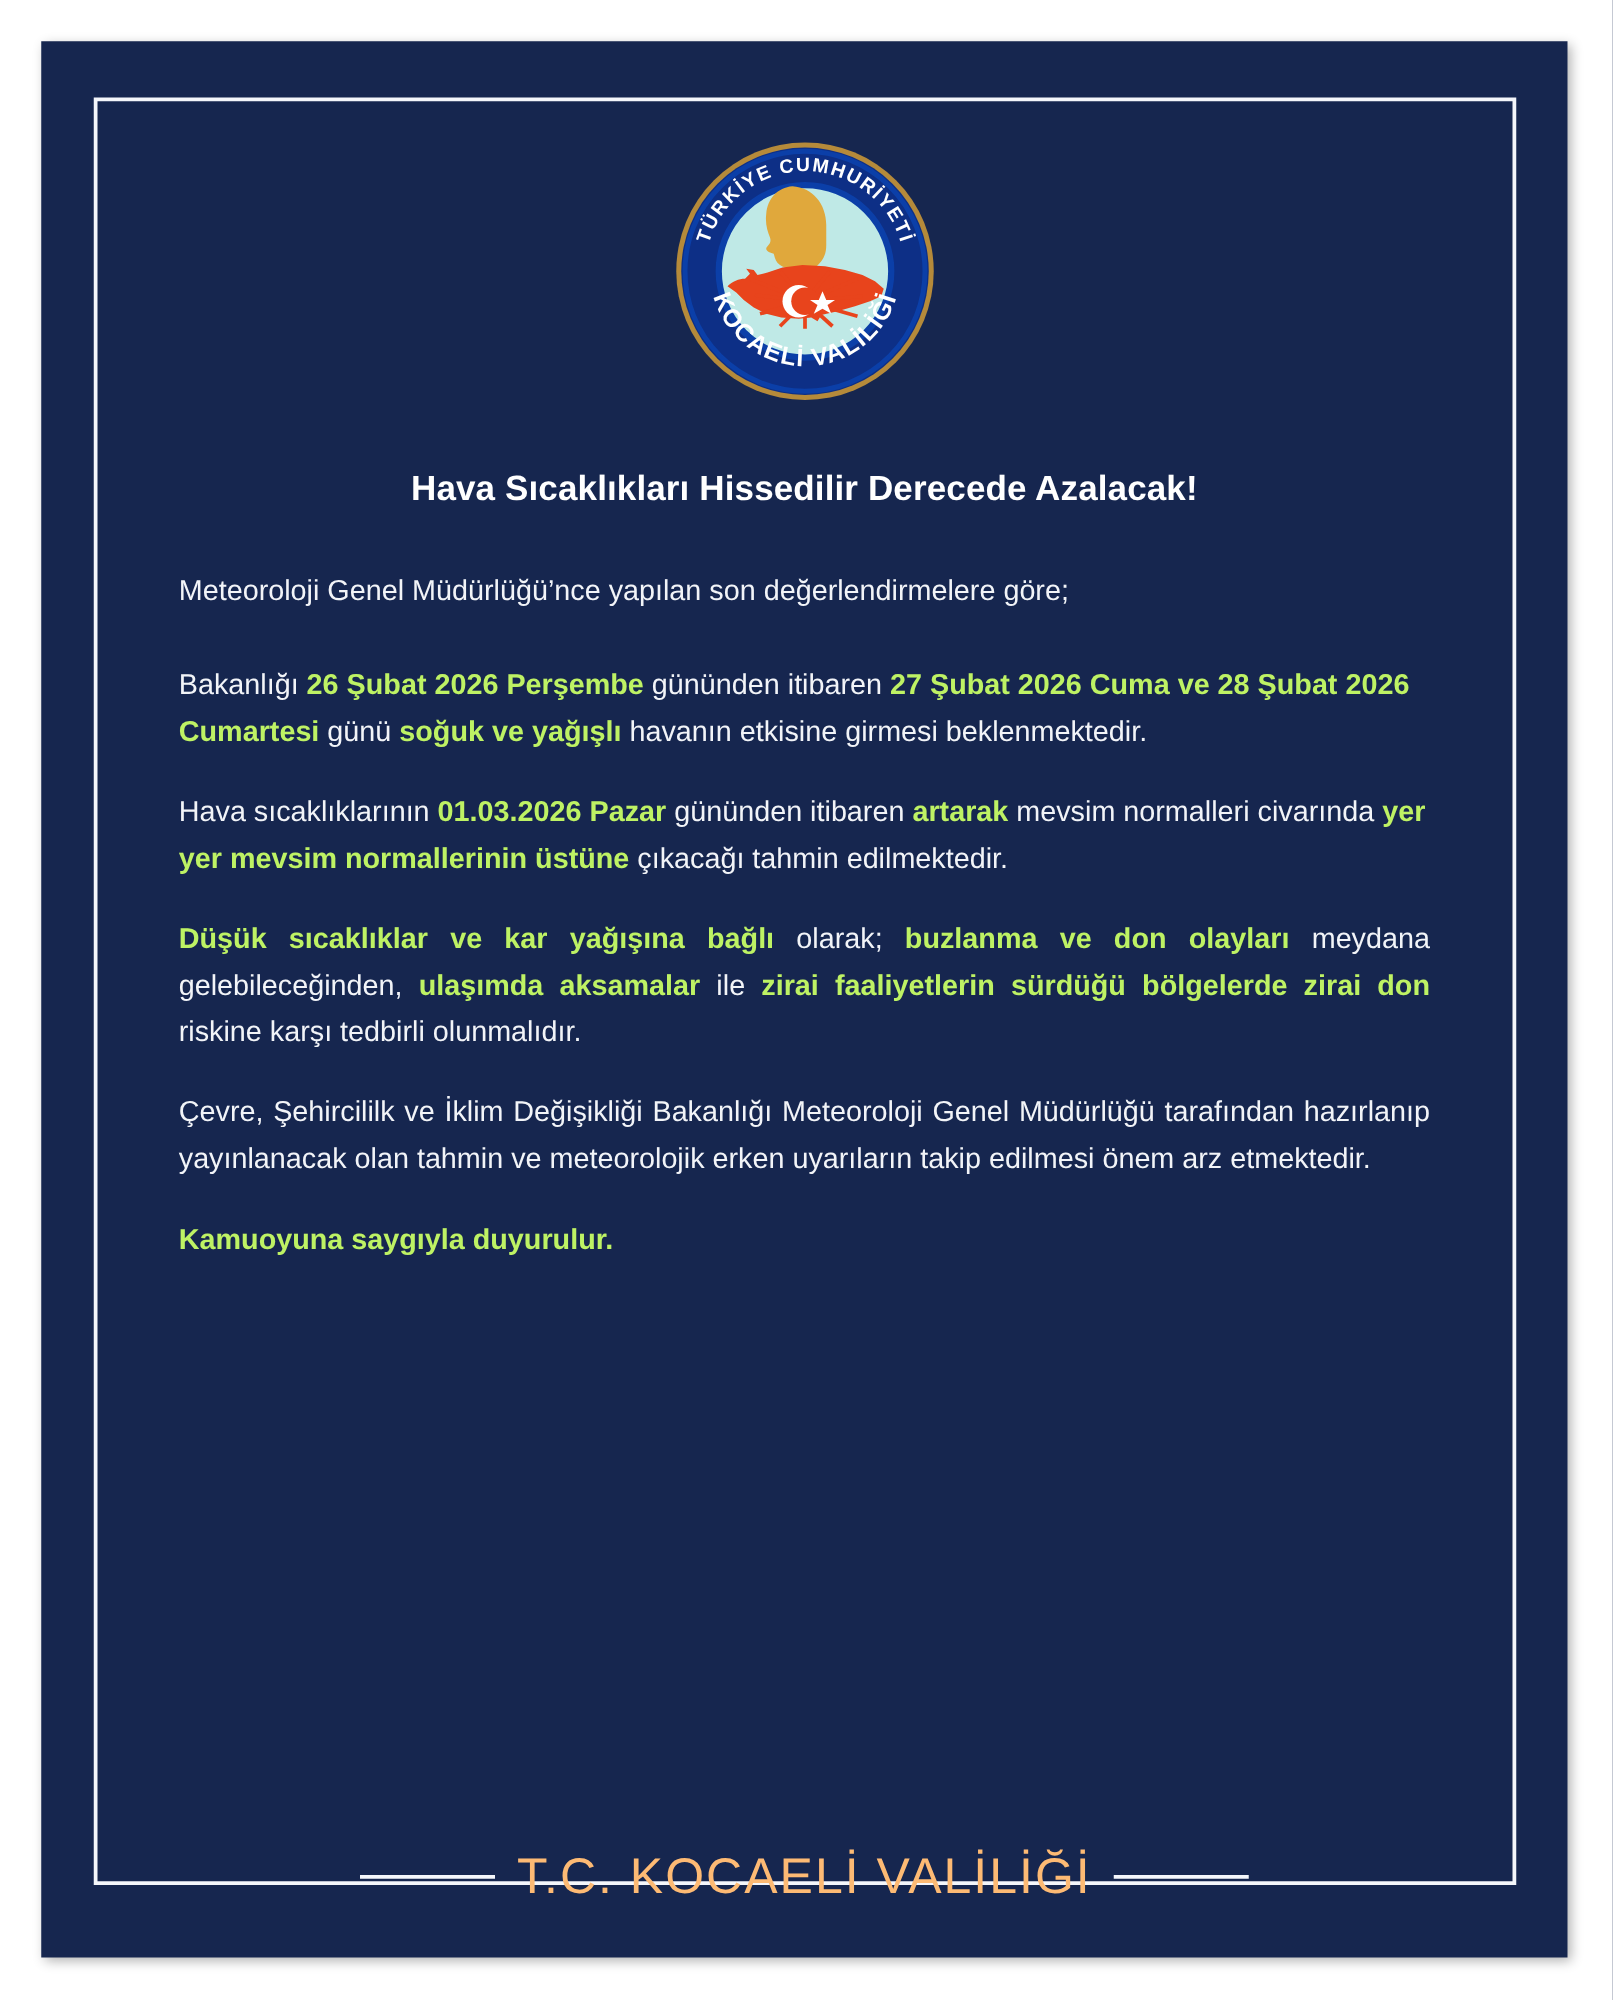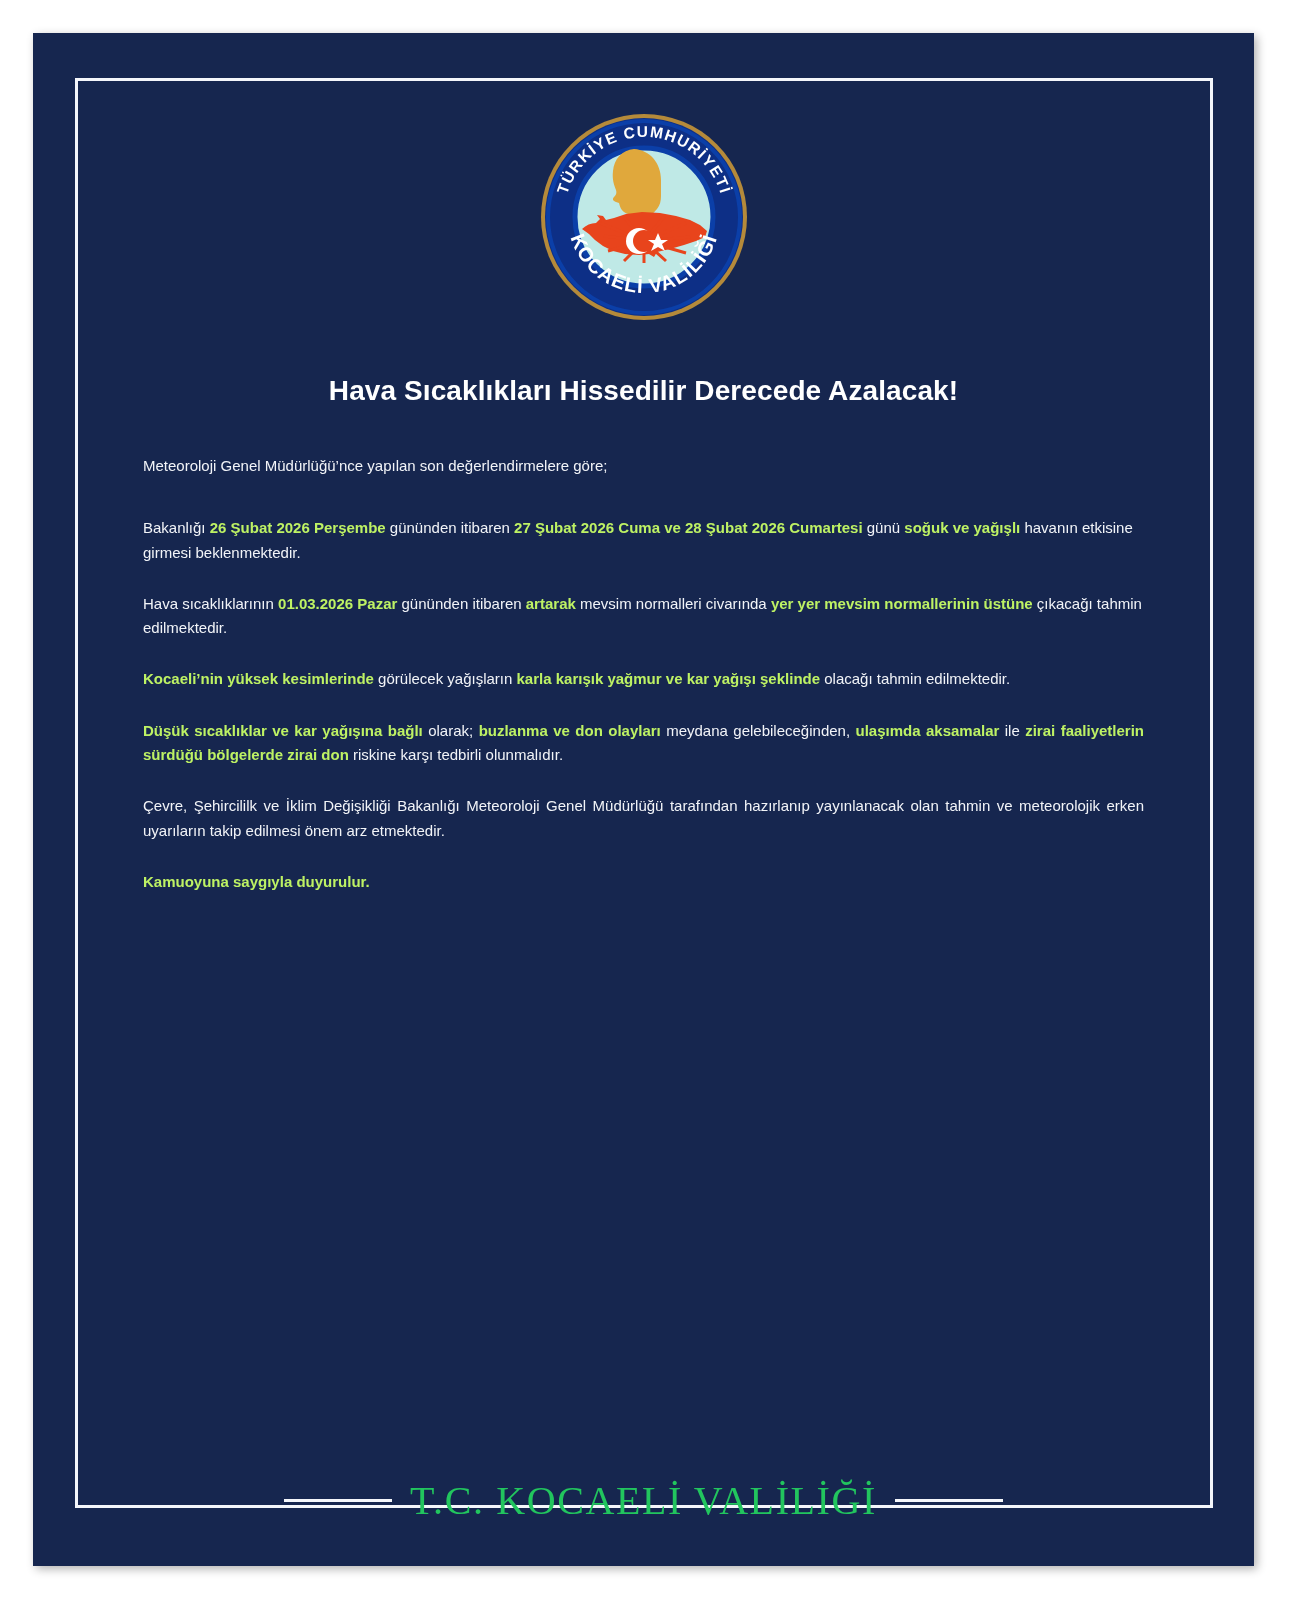--- a/index.html
+++ b/index.html
@@ -74,21 +74,21 @@
     color: #ffffff;
     font-weight: bold;
     font-size: 28px;
     letter-spacing: 0.1px;
     margin: 0 0 46px 0;
     line-height: 1.25;
   }
 
   .para {
     color: #f2f4f8;
-    font-size: 15px;
+    font-size: 23px;
     line-height: 1.62;
     margin: 0 0 27px 0;
     text-align: justify;
     text-justify: inter-word;
     hyphens: none;
   }
   .para:last-child { margin-bottom: 16px; }
   .para.left { text-align: left; }
   .para b { font-weight: bold; color: #bef264; }
 
@@ -104,22 +104,22 @@
     align-items: center;
     justify-content: center;
     gap: 18px;
   }
   .rule {
     height: 3px;
     width: 108px;
     background: #f4f6fb;
   }
   #footer-title {
-    color: #22c55e;
-    font-family: Liberation Serif, serif;
+    color: #fdba74;
+    font-family: Liberation Sans, sans-serif;
     font-size: 40px;
     letter-spacing: 1.6px;
     white-space: nowrap;
   }
 </style>
 </head>
 <body>
 
 <div id="page">
 
@@ -184,21 +184,20 @@
         </svg>
       </div>
     </div>
 
     <div id="content">
       <h1 id="headline">Hava Sıcaklıkları Hissedilir Derecede Azalacak!</h1>
       <div id="paragraphs">
           <div class="para left sp-lg"><span>Meteoroloji Genel Müdürlüğü’nce yapılan son değerlendirmelere göre;</span></div>
           <div class="para left"><span>Bakanlığı </span><b>26 Şubat 2026 Perşembe</b><span> gününden itibaren </span><b>27 Şubat 2026 Cuma ve 28 Şubat 2026 Cumartesi</b><span> günü </span><b>soğuk ve yağışlı</b><span> havanın etkisine girmesi beklenmektedir.</span></div>
           <div class="para left"><span>Hava sıcaklıklarının </span><b>01.03.2026 Pazar</b><span> gününden itibaren </span><b>artarak</b><span> mevsim normalleri civarında </span><b>yer yer mevsim normallerinin üstüne</b><span> çıkacağı tahmin edilmektedir.</span></div>
-          <div class="para left"><b>Kocaeli’nin yüksek kesimlerinde</b><span> görülecek yağışların </span><b>karla karışık yağmur ve kar yağışı şeklinde</b><span> olacağı tahmin edilmektedir.</span></div>
           <div class="para"><b>Düşük sıcaklıklar ve kar yağışına bağlı</b><span> olarak; </span><b>buzlanma ve don olayları</b><span> meydana gelebileceğinden, </span><b>ulaşımda aksamalar</b><span> ile </span><b>zirai faaliyetlerin sürdüğü bölgelerde zirai don</b><span> riskine karşı tedbirli olunmalıdır.</span></div>
           <div class="para"><span>Çevre, Şehircililk ve İklim Değişikliği Bakanlığı Meteoroloji Genel Müdürlüğü tarafından hazırlanıp yayınlanacak olan tahmin ve meteorolojik erken uyarıların takip edilmesi önem arz etmektedir.</span></div>
           <div class="para left"><b>Kamuoyuna saygıyla duyurulur.</b></div>
         </div>
     </div>
 
     <div id="footer">
       <span class="rule"></span>
       <span id="footer-title">T.C. KOCAELİ VALİLİĞİ</span>
       <span class="rule"></span>

